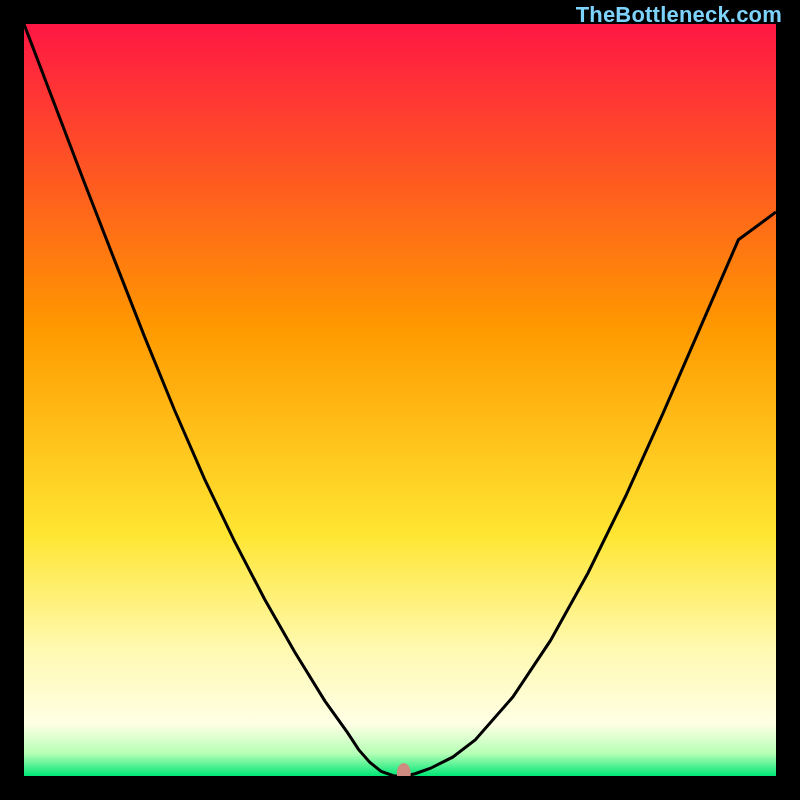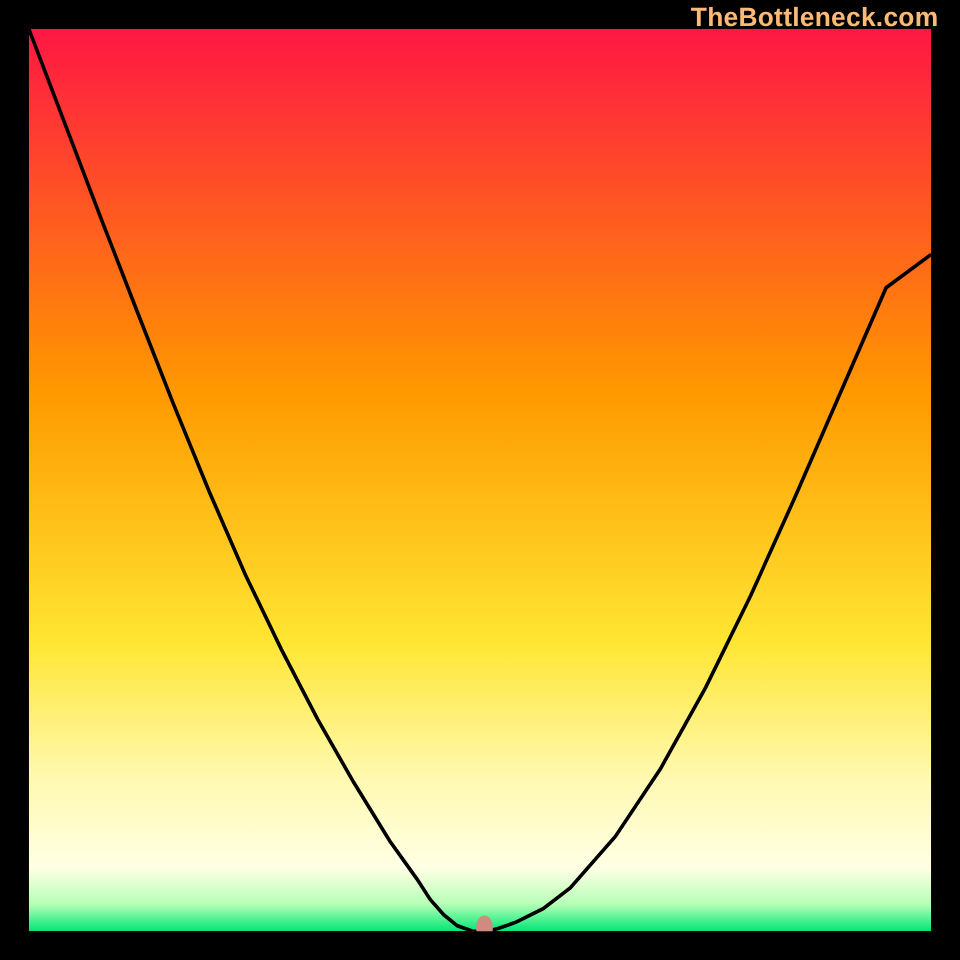--- a/index.html
+++ b/index.html
@@ -14,21 +14,21 @@
   .frame {
     position: relative;
     width: 800px;
     height: 800px;
     background: #000;
   }
   .watermark {
     position: absolute;
     top: 2px;
     right: 18px;
-    color: #fdba74;
+    color: #7dd3fc;
     font-size: 22px;
     font-weight: 600;
     letter-spacing: 0.2px;
     z-index: 10;
   }
   .plot-wrap {
     position: absolute;
     
     left: 24px;
     top: 24px;

